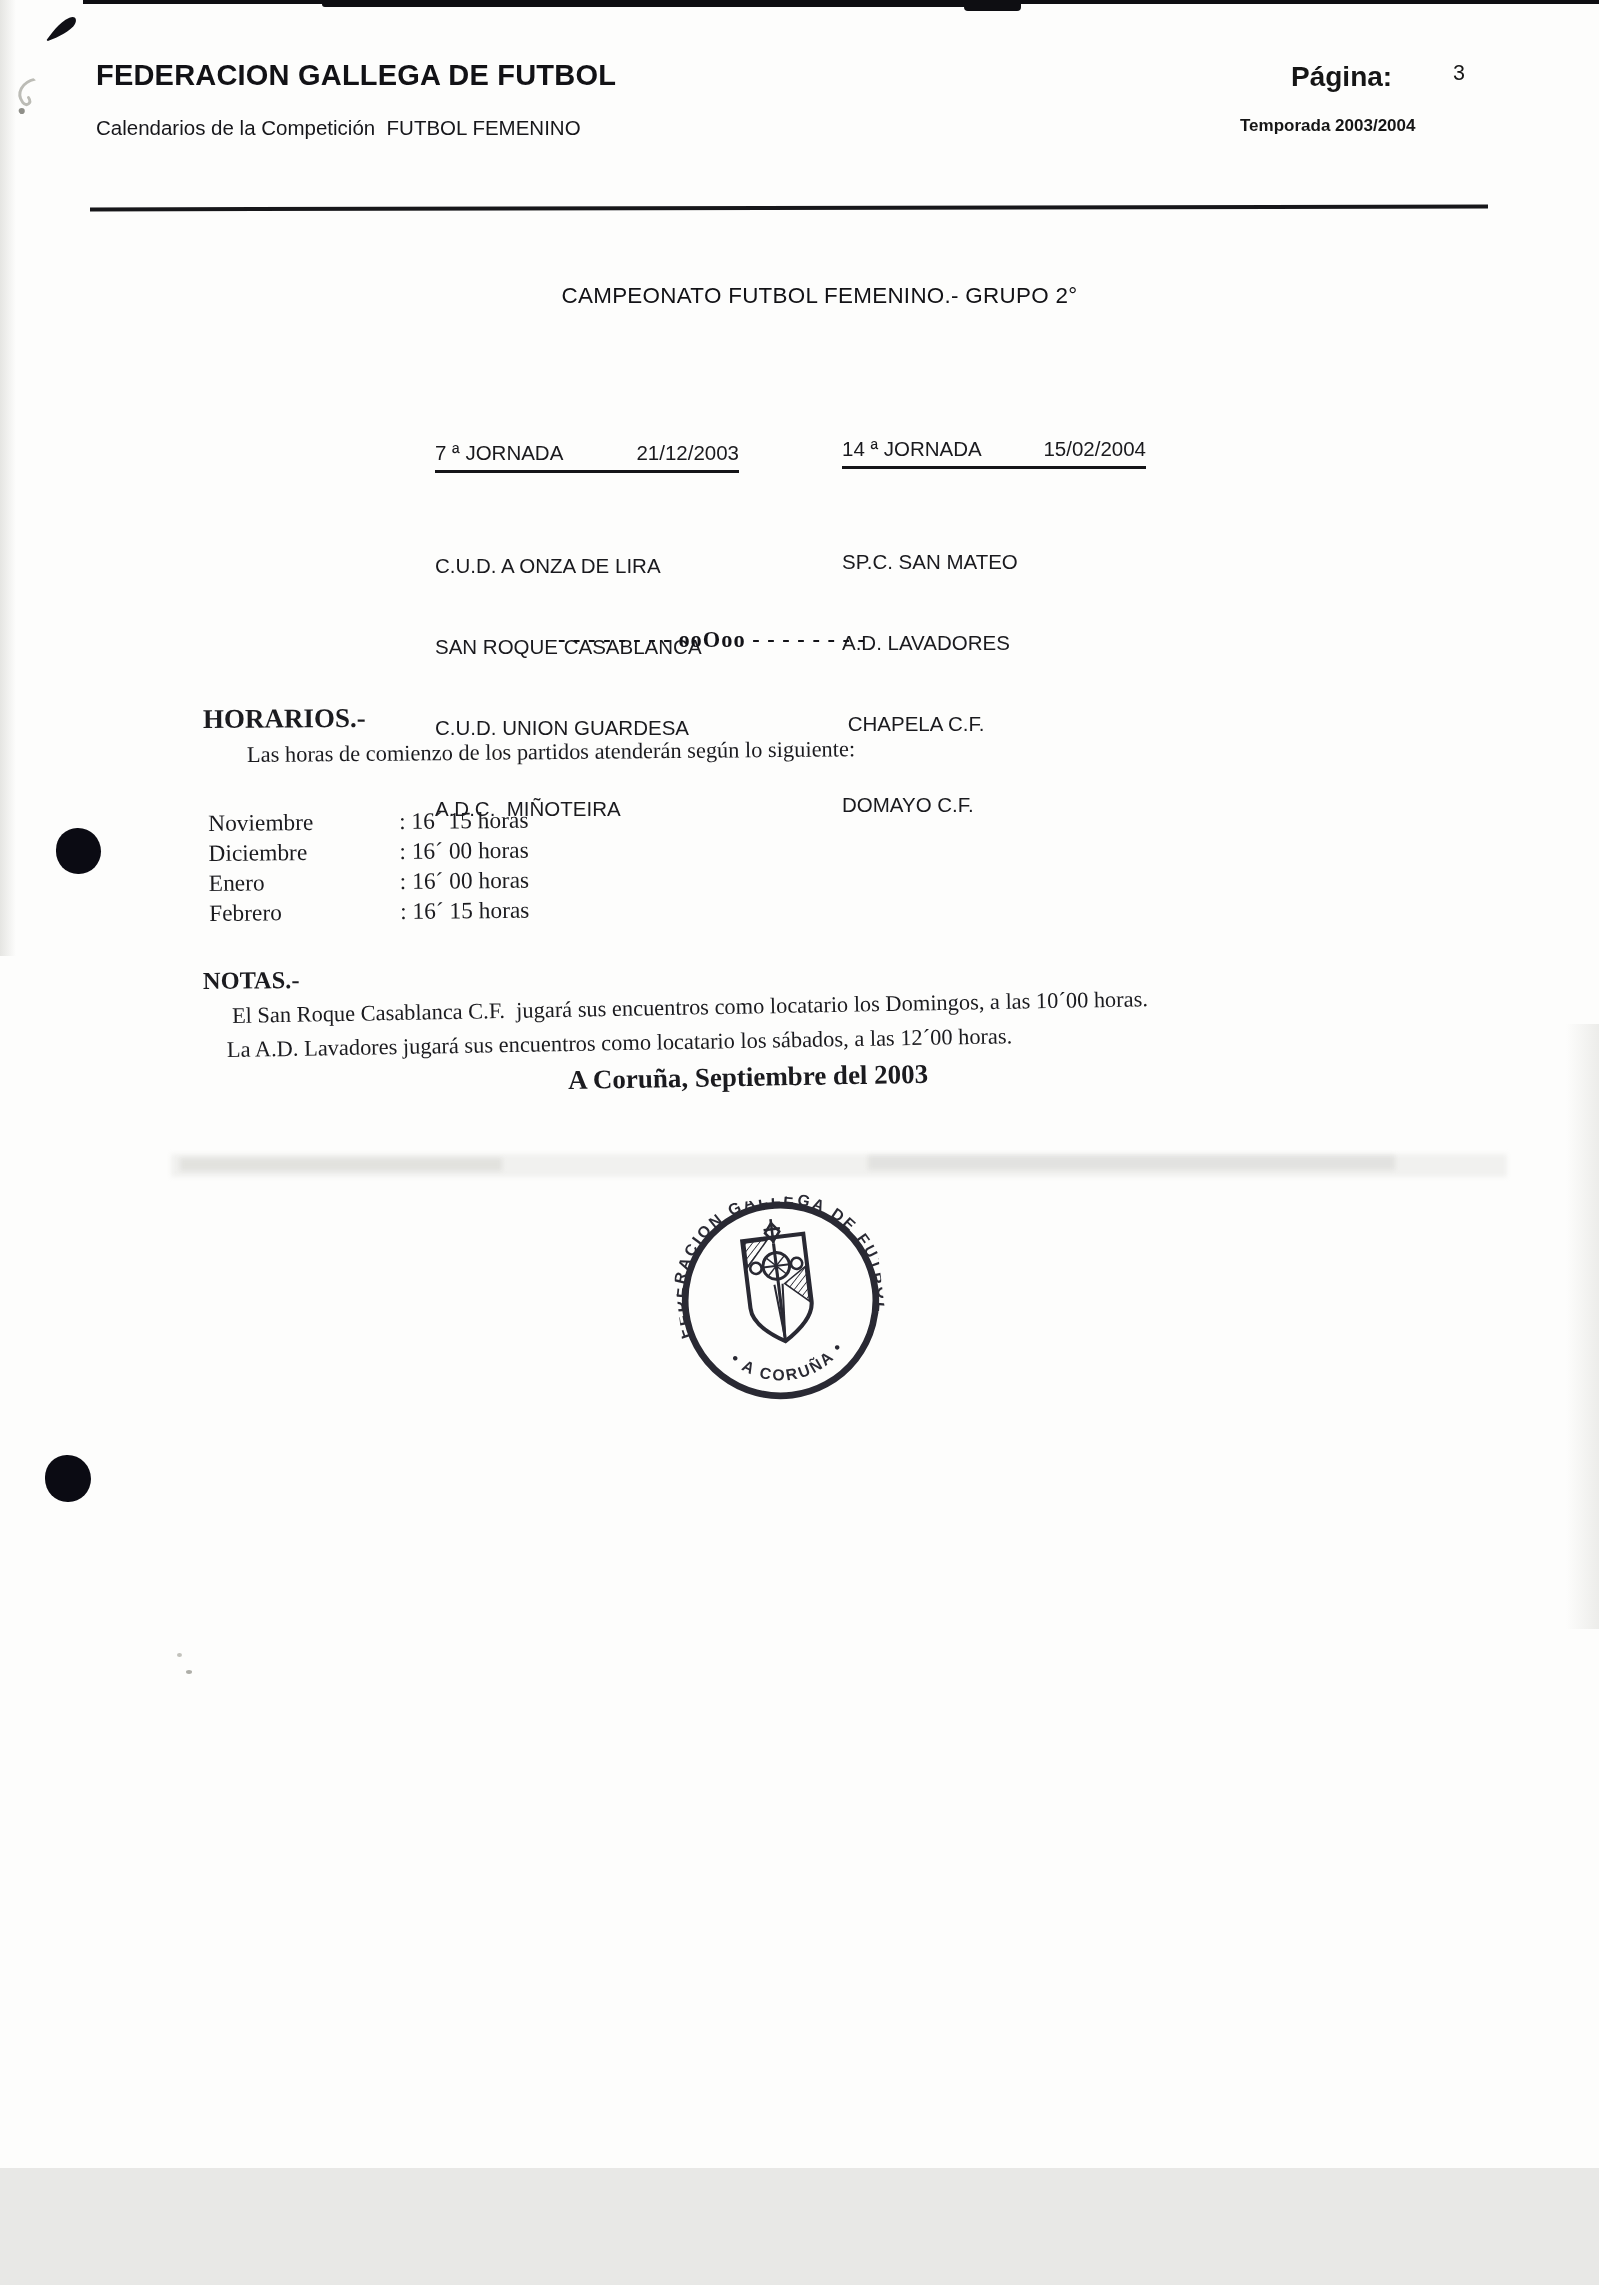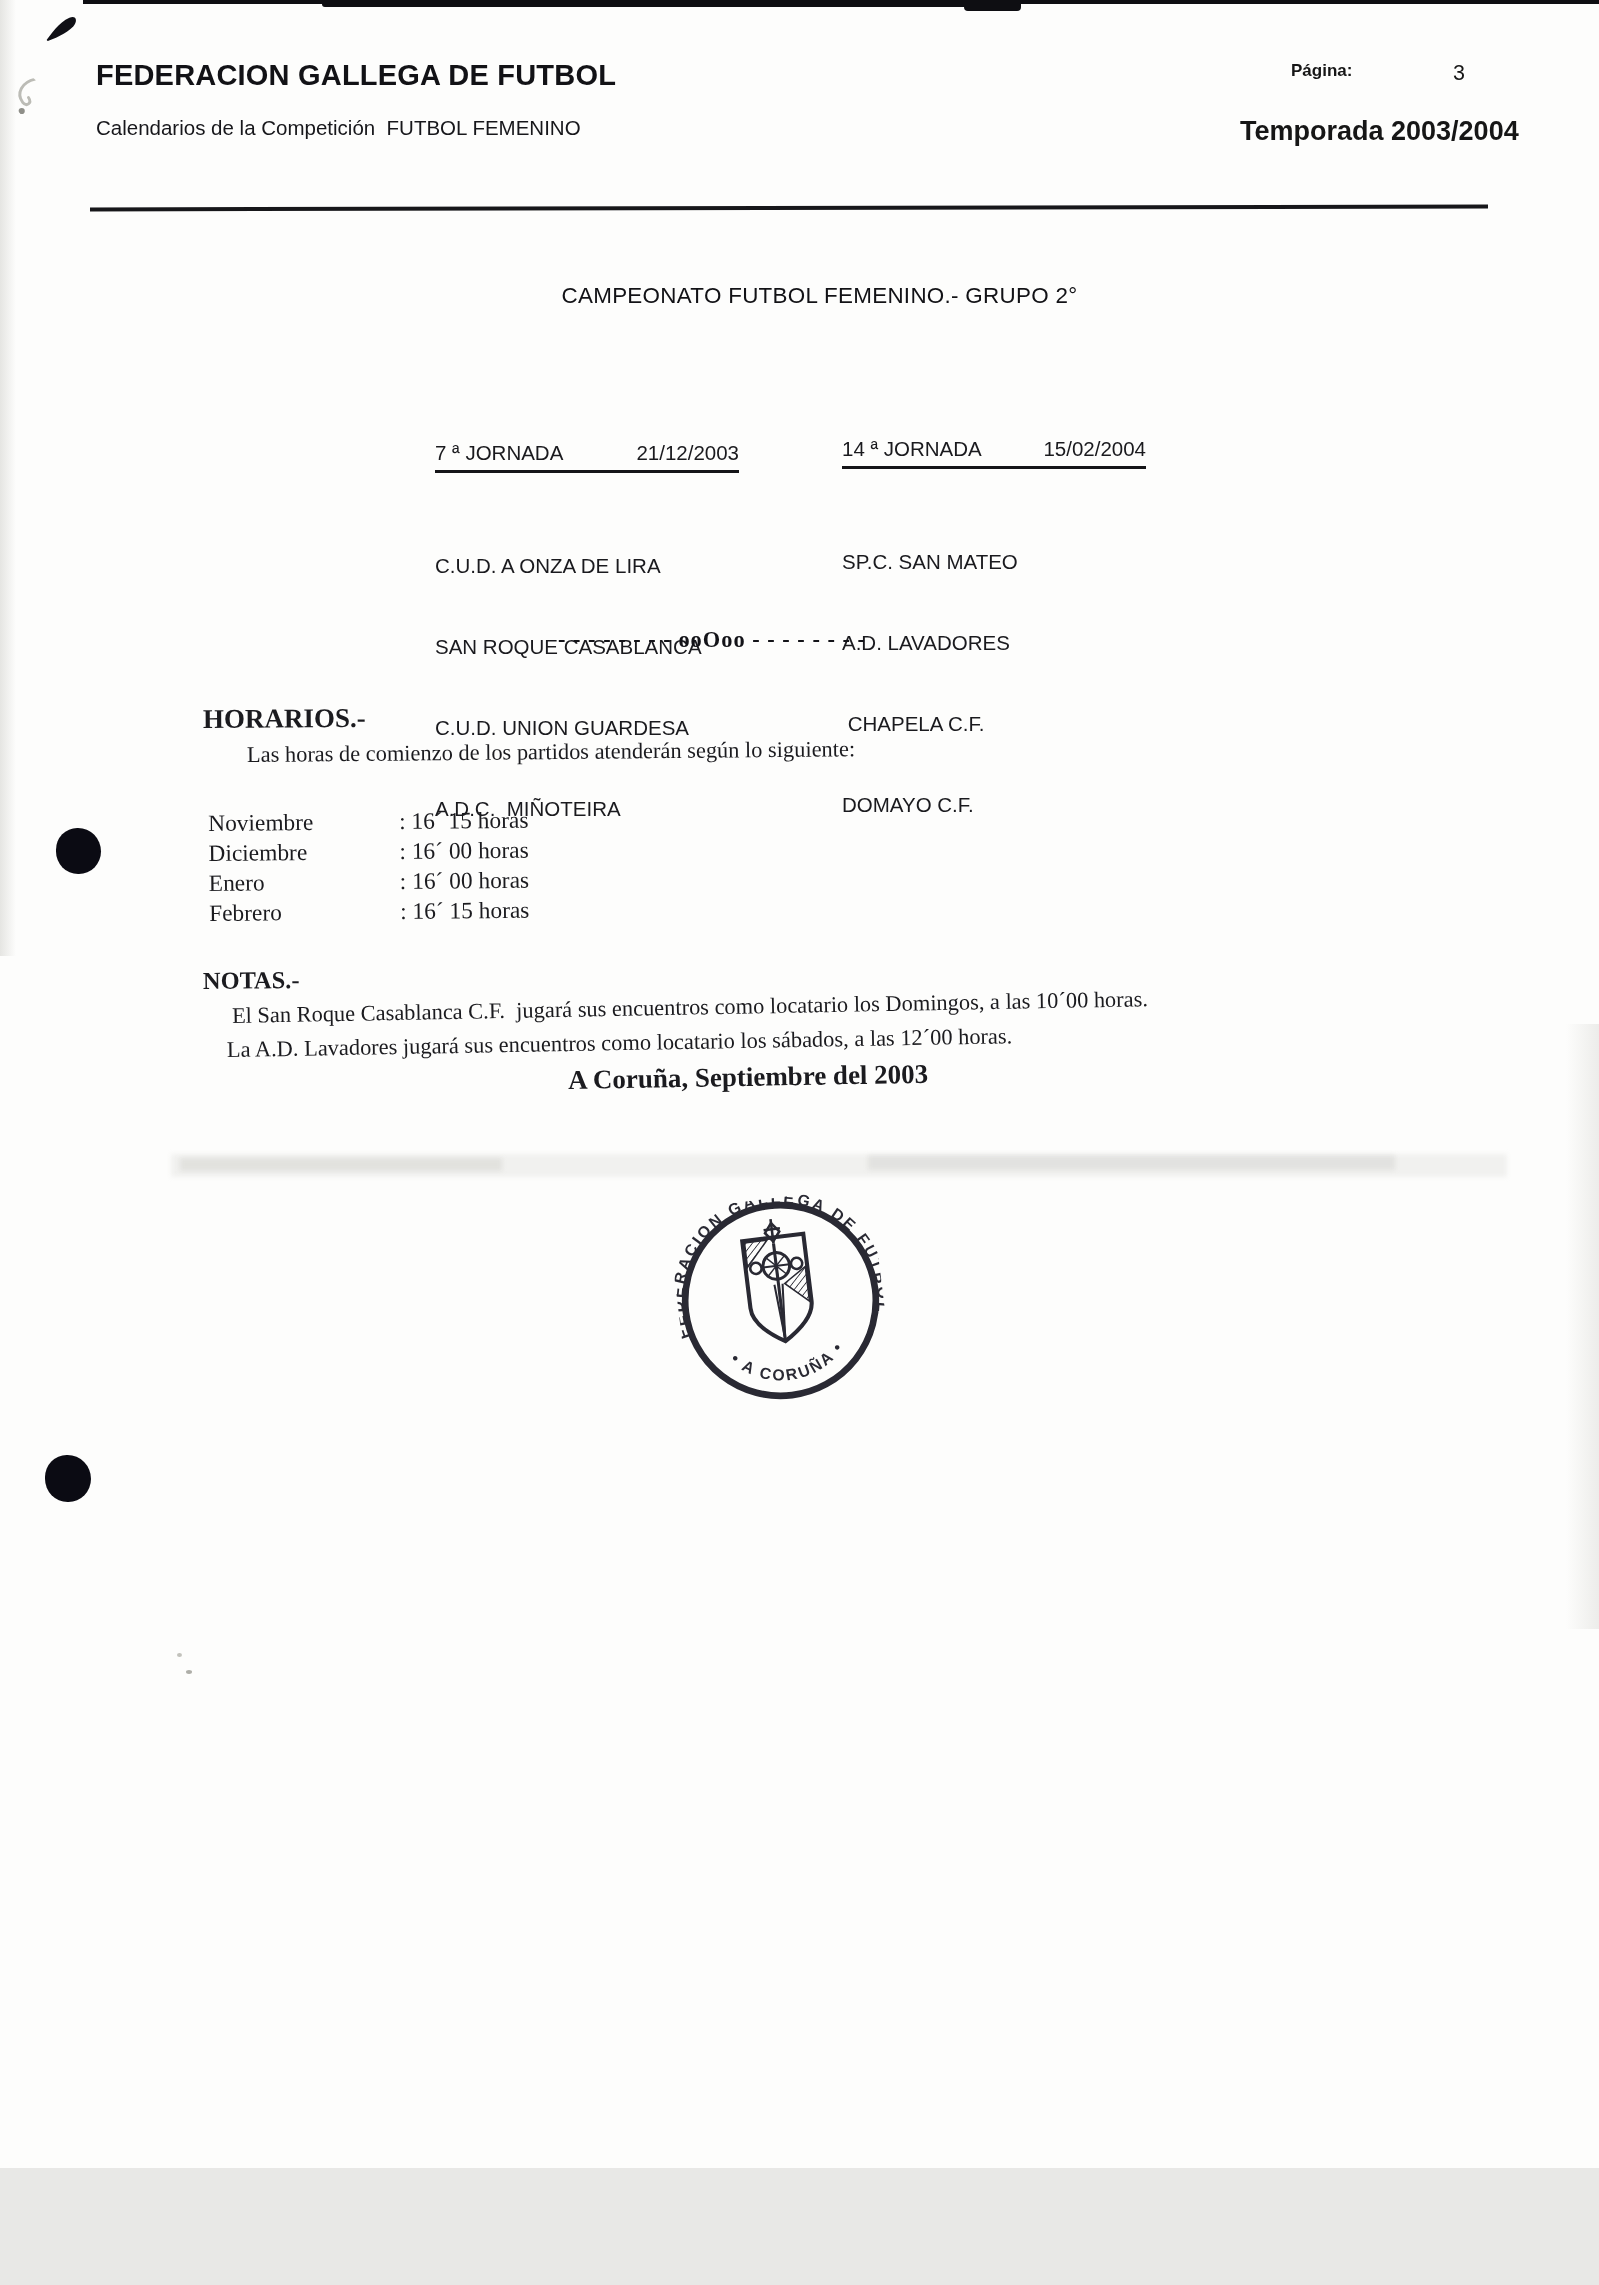--- a/index.html
+++ b/index.html
@@ -17,23 +17,23 @@
   .left-wash{position:absolute;left:0;top:0;width:15.6px;height:956px;
     background:linear-gradient(to right,rgba(190,190,184,.38),rgba(190,190,184,0));}
   .right-wash{position:absolute;right:0;top:1024px;width:33px;height:605px;
     background:linear-gradient(to left,rgba(205,205,200,.35),rgba(205,205,200,0));}
   .punch-dot{position:absolute;background:#0b0b13;border-radius:48% 52% 50% 50%;}
   .smudge{position:absolute;filter:blur(2.9px);}
   .speck{position:absolute;border-radius:50%;}
   
   .org-title{position:absolute;left:96px;top:59px;font-size:29px;font-weight:700;letter-spacing:0.2px;color:#121216;}
   .subtitle{position:absolute;left:96px;top:116px;font-size:20.5px;font-weight:400;color:#17171b;white-space:pre;}
-  .page-label{position:absolute;left:1291px;top:61px;font-size:17px;font-weight:700;}
+  .page-label{position:absolute;left:1291px;top:61px;font-size:28px;font-weight:700;}
   .page-number{position:absolute;left:1453px;top:61px;font-size:21.5px;font-weight:400;}
-  .season{position:absolute;left:1240px;top:116px;font-size:27px;font-weight:700;white-space:pre;}
+  .season{position:absolute;left:1240px;top:116px;font-size:17px;font-weight:700;white-space:pre;}
   .rule{position:absolute;left:90px;top:206px;width:1398px;height:3.9px;background:#17171a;transform:rotate(-0.12deg);}
   .doc-title{position:absolute;left:0;top:283px;width:1599px;text-align:center;font-size:22.4px;font-weight:400;letter-spacing:0.3px;color:#121216;padding-left:20px;}
   
   .jornada{position:absolute;font-size:20.5px;color:#1a1a1e;}
   .jornada-head{display:flex;justify-content:space-between;align-items:flex-end;
     border-bottom:3.9px solid #151518;padding-bottom:5px;width:304px;font-size:20.5px;}
   .jornada-teams{margin-top:25px;line-height:27px;white-space:pre;}
   .team{white-space:pre;}
   
   .separator{position:absolute;left:429px;top:627px;width:566px;text-align:center;

